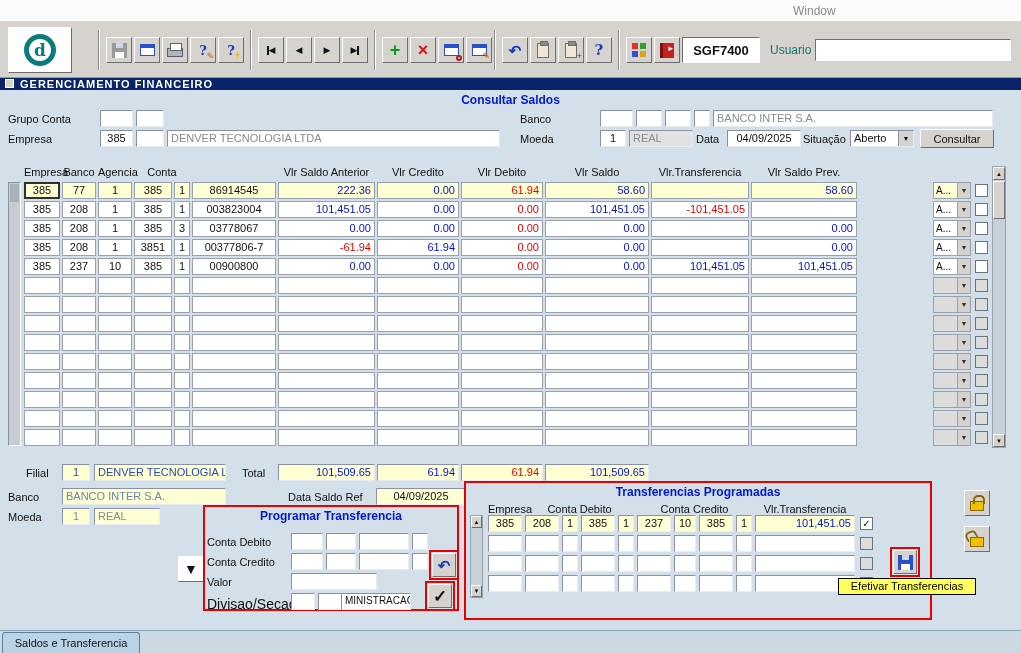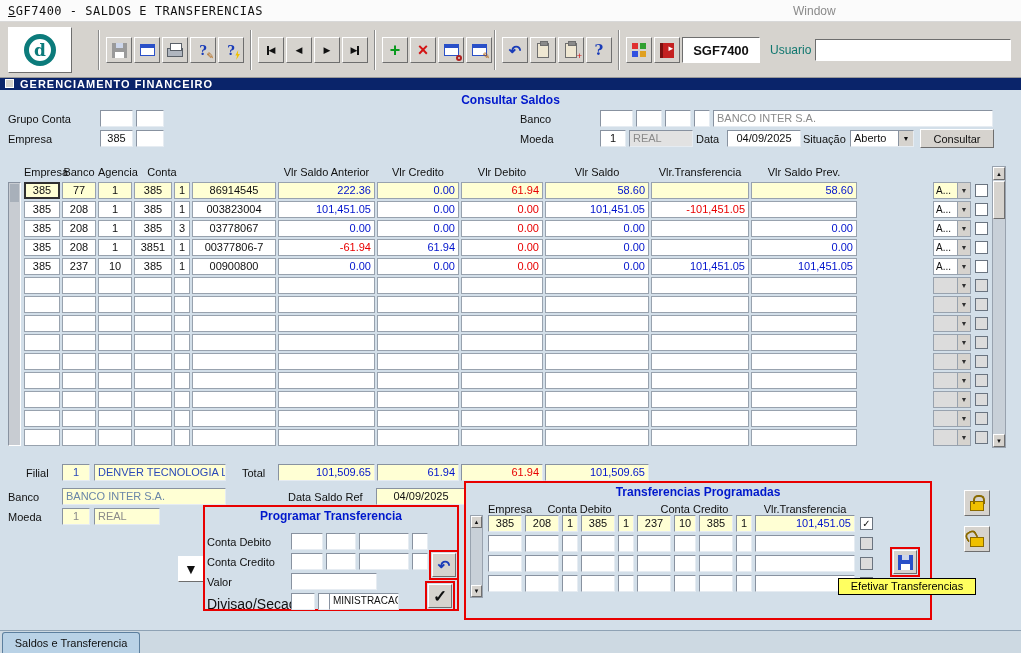--- a/index.html
+++ b/index.html
@@ -110,21 +110,20 @@
   
   #tabbar{position:absolute;left:0;top:630px;width:100%;height:23px;background:#cdd9e2;border-top:1px solid #8ea2b4}
   #tab-active{position:absolute;left:2px;top:1px;width:138px;height:21px;background:#b9d2e6;border:1px solid #5c7f9e;border-bottom:none;border-radius:3px 3px 0 0;text-align:center;line-height:20px;font-size:11px}
 </style>
 </head>
 <body>
 
 <div id="app">
 
   <div id="titlebar">
-    <span id="title-text">SGF7400 - SALDOS E TRANSFERENCIAS</span>
     <span id="window-menu">Window</span>
   </div>
 
   <div id="toolbar">
     <div id="logo-btn">
         <div id="logo-circle">d</div>
       </div>
     <div class="vsep" style="left:98px"></div>
     <div class="tbtn" style="left:106px">
         <span class="ico-floppy gray"></span>
@@ -224,20 +223,21 @@
     <span class="lbl r" style="left:520px;top:23px;width:75px">Banco</span>
     <div class="fld" style="left:600px;top:20px;width:33px"></div>
     <div class="fld" style="left:636px;top:20px;width:26px"></div>
     <div class="fld" style="left:665px;top:20px;width:26px"></div>
     <div class="fld" style="left:694px;top:20px;width:16px"></div>
     <div class="fld graytext" style="left:713px;top:20px;width:280px">BANCO INTER S.A.</div>
 
     <span class="lbl r" style="left:8px;top:43px;width:90px">Empresa</span>
     <div class="fld ctr" style="left:100px;top:40px;width:33px">385</div>
     <div class="fld" style="left:136px;top:40px;width:28px"></div>
+    <div class="fld graytext" style="left:167px;top:40px;width:333px">DENVER TECNOLOGIA LTDA</div>
     <span class="lbl r" style="left:520px;top:43px;width:75px">Moeda</span>
     <div class="fld ctr" style="left:600px;top:40px;width:26px">1</div>
     <div class="fld grayed" style="left:629px;top:40px;width:64px">REAL</div>
     <span class="lbl r" style="left:696px;top:43px;width:28px">Data</span>
     <div class="fld ctr" style="left:727px;top:40px;width:74px">04/09/2025</div>
     <span class="lbl r" style="left:803px;top:43px;width:44px">Situação</span>
     <div class="fld dd" style="left:850px;top:40px;width:64px">
       <span class="dd-txt">Aberto</span>
       <span class="dd-arr">▼</span>
     </div>
@@ -563,21 +563,21 @@
       <span class="lbl r" style="left:2px;top:49px;width:80px">Conta Credito</span>
       <div class="fld" style="left:86px;top:46px;width:32px"></div>
       <div class="fld" style="left:121px;top:46px;width:30px"></div>
       <div class="fld" style="left:154px;top:46px;width:50px"></div>
       <div class="fld" style="left:207px;top:46px;width:16px"></div>
       <span class="lbl r" style="left:2px;top:69px;width:80px">Valor</span>
       <div class="fld" style="left:86px;top:66px;width:86px"></div>
       <span class="lbl r" style="left:2px;top:89px;width:80px;font-size:14px">Divisao/Secao</span>
       <div class="fld" style="left:86px;top:86px;width:24px"></div>
       <div class="fld" style="left:113px;top:86px;width:24px"></div>
-      <div class="fld" style="left:124px;top:86px;width:70px;font-size:10px">MINISTRACAO</div>
+      <div class="fld" style="left:136px;top:86px;width:70px;font-size:10px">MINISTRACAO</div>
       <div class="redwrap" style="left:224px;top:43px">
         <div class="btn2">
             <span class="undo">↶</span>
           </div>
       </div>
       <div class="redwr ap redwrap" style="left:220px;top:74px">
         <div class="btn2">
             <span style="font-size:17px;font-weight:bold">✓</span>
           </div>
       </div>

